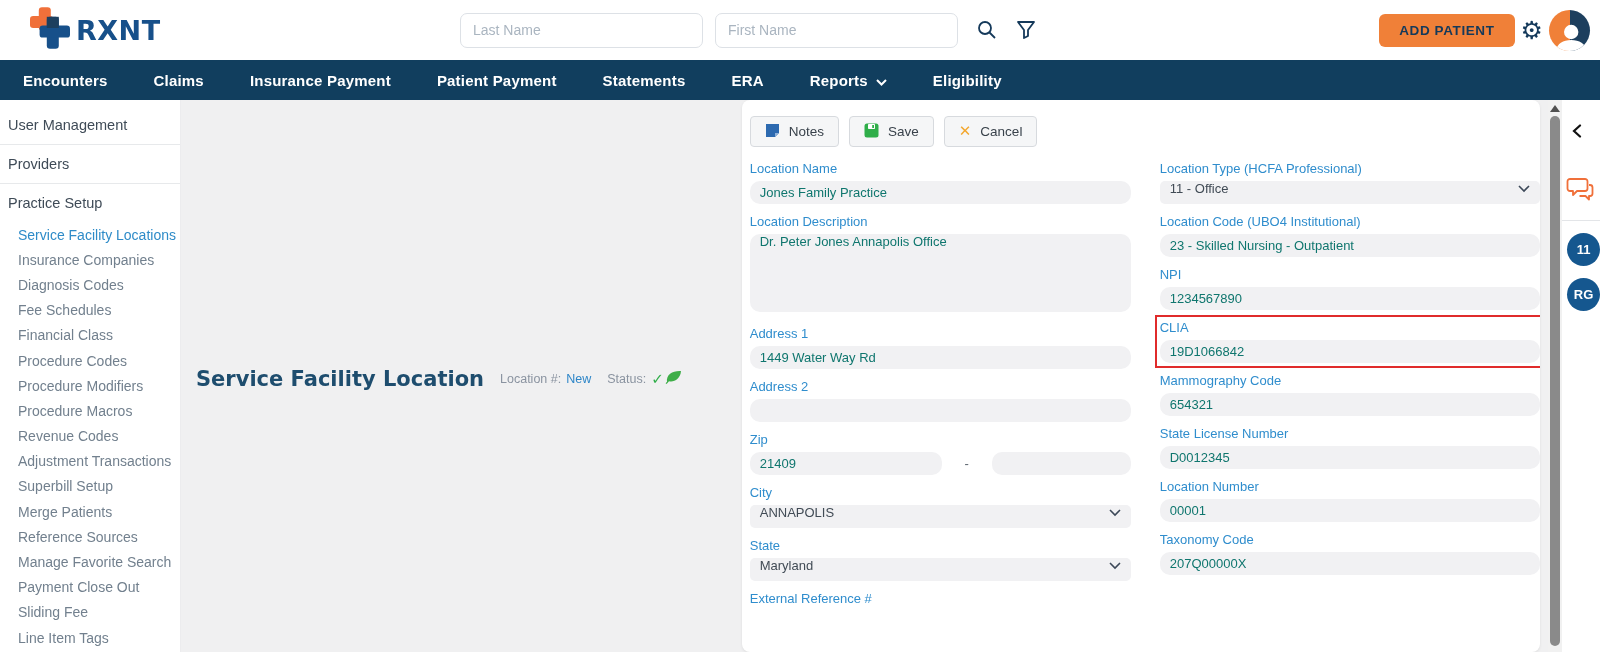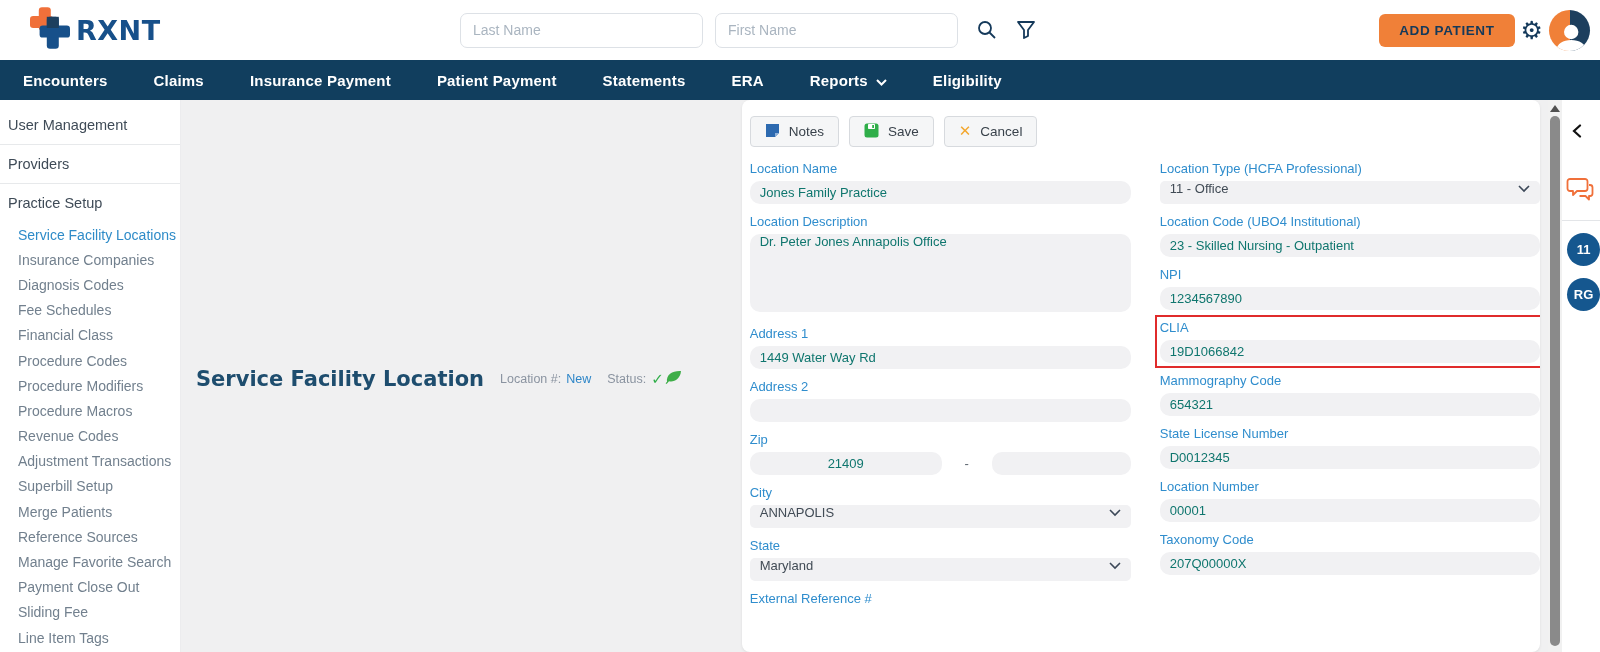--- a/index.html
+++ b/index.html
@@ -61,21 +61,21 @@
   .col-left { width:528px; }
   .col-right { width:527px; }
   .field { margin-bottom:10px; }
   .field-label { font-size:13px; color:#2f8dcd; margin-bottom:5px; }
   .text-input { width:100%; height:23px; background:#f1f1f3; border:none; border-radius:10px;
     padding:0 10px; font-size:13px; color:#0f766e; outline:none; font-family:Liberation Sans, sans-serif; }
   textarea.text-input { height:78px; padding:0 10px; resize:none; }
   .select { width:100%; height:23px; background:#f1f1f3; border-radius:5px; padding:0 10px;
     font-size:13px; color:#414b55; display:flex; align-items:flex-start; justify-content:space-between; cursor:pointer; }
   .zip-row { display:flex; align-items:center; }
-  .zip-main { width:192px; text-align:center; }
+  .zip-main { width:192px; text-align:left; }
   .zip-dash { width:50px; text-align:center; color:#5a646e; font-size:13px; }
   .zip-ext { flex:1; }
   .field.highlight { outline:2px solid #e02b2b; outline-offset:3px; }
 
   
   .scrollbar { position:absolute; right:0; top:0; bottom:0; width:14px; background:#f1f1f1; }
   .scroll-up { width:0; height:0; border-left:5px solid transparent; border-right:5px solid transparent;
     border-bottom:7px solid #505050; margin:5px auto 4px auto; cursor:pointer; }
   .scroll-thumb { width:10px; margin:0 auto; background:#8a8a8a; border-radius:5px;
     height:calc(100% - 22px); cursor:pointer; }

